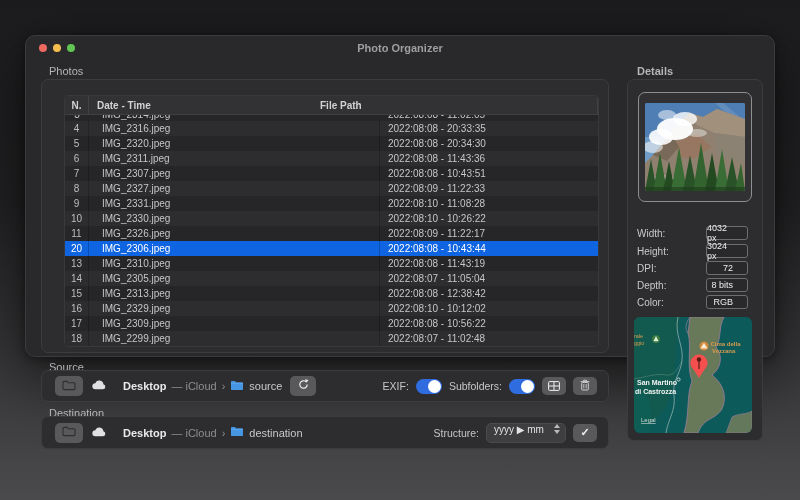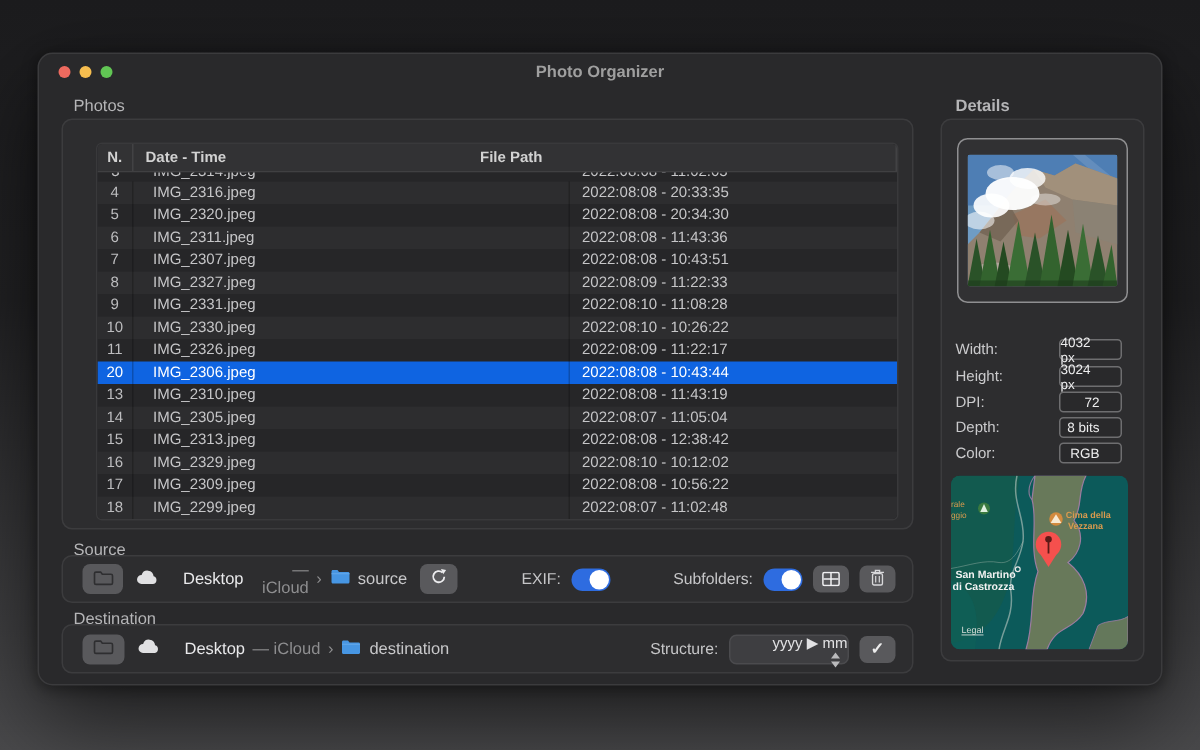--- a/index.html
+++ b/index.html
@@ -1,20 +1,20 @@
 <!DOCTYPE html>
 <html><head>
 <meta charset="utf-8">
 <style>
   * { margin:0; padding:0; box-sizing:border-box; }
   html,body { width:800px; height:500px; overflow:hidden;
     font-family:"Liberation Sans","DejaVu Sans",sans-serif; }
   body { background:linear-gradient(180deg,#1c1c1e 0%,#212123 40%,#39393b 75%,#4a4a4c 100%); position:relative; }
 
-  .window { position:absolute; left:25px; top:35px; width:750px; height:422px;
+  .window { position:absolute; left:25px; top:35px; width:750px; height:322px;
     background:#29292b; border-radius:10px; border:1px solid #3b3b3d;
     box-shadow:0 22px 60px rgba(0,0,0,.6), 0 2px 10px rgba(0,0,0,.4); }
 
   .titlebar { position:absolute; left:0; top:0; width:100%; height:24px; }
   .lights { position:absolute; left:13px; top:8px; display:flex; gap:6px; }
   .light { width:8px; height:8px; border-radius:50%; }
   .title { width:100%; text-align:center; line-height:24px; font-size:11px; font-weight:700; color:#9f9f9f; }
 
   .section-label { position:absolute; font-size:11px; color:#b5b5b7; }
 
@@ -44,32 +44,32 @@
     border-radius:7px; display:flex; align-items:center; padding:0 11px 0 13px; gap:8px; }
   .bar-source { top:334px; height:32px; }
   .bar-dest { top:380px; height:33px; }
 
   .tool-btn { width:28px; height:20px; background:#59595c; border:none; border-radius:5px;
     display:flex; align-items:center; justify-content:center; cursor:pointer; }
   .tool-btn.sm { width:24px; height:18px; }
   .right-cluster { margin-left:auto; display:flex; align-items:center; gap:7px; }
 
   .pathline { display:flex; align-items:center; gap:5px; font-size:11px; color:#9c9c9e; }
-  .loc { color:#e9e9eb; font-weight:400;padding-left:11px; }
+  .loc { color:#e9e9eb; font-weight:700;padding-left:11px; }
   .sep { color:#8e8e90;text-align:right; }
   .fname { color:#c8c8ca; }
 
-  .small-label { font-size:10.5px; color:#c6c6c8;margin-left:35px; }
+  .small-label { font-size:10.5px; color:#c6c6c8; }
   .toggle { width:26px; height:15px; border-radius:8px; background:#3a3a3c; position:relative; cursor:pointer; }
   .toggle.on { background:#2e6ce0; }
   .knob { position:absolute; top:1px; left:1px; width:13px; height:13px; border-radius:50%; background:#ffffff; }
   .toggle.on .knob { left:auto; right:1px; }
 
   .dropdown { width:80px; height:20px; background:#3e3e41; border:1px solid #4b4b4e; border-radius:5px;
-    display:flex; align-items:flex-end; font-size:10px; color:#e2e2e4; cursor:pointer;flex-direction:column; }
+    display:flex; align-items:flex-start; font-size:10px; color:#e2e2e4; cursor:pointer; }
   .dropdown .val { flex:1; text-align:center; }
   .stepper { width:12px; margin-right:2px; display:flex; flex-direction:column; align-items:center; gap:2px; }
   .tri-up { width:0; height:0; border-left:3px solid transparent; border-right:3px solid transparent; border-bottom:4px solid #bababc; }
   .tri-down { width:0; height:0; border-left:3px solid transparent; border-right:3px solid transparent; border-top:4px solid #bababc; }
   .check-glyph { color:#ececec; font-size:11px; font-weight:700; }
 
   .details-box { left:601px; top:43px; width:136px; height:362px; }
   .frame { position:absolute; left:10px; top:12px; width:114px; height:110px; border:1px solid #8f8f91;
     border-radius:7px; background:#313133; display:flex; align-items:center; justify-content:center; }
   .preview-clip { width:100px; height:88px; border-radius:2px; overflow:hidden; }

